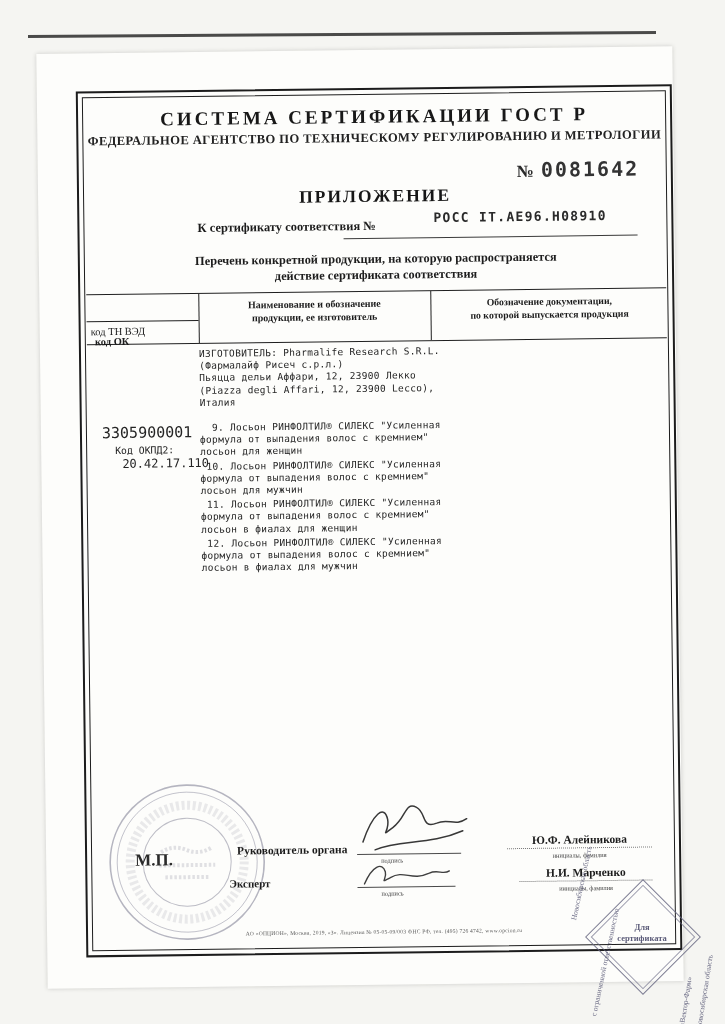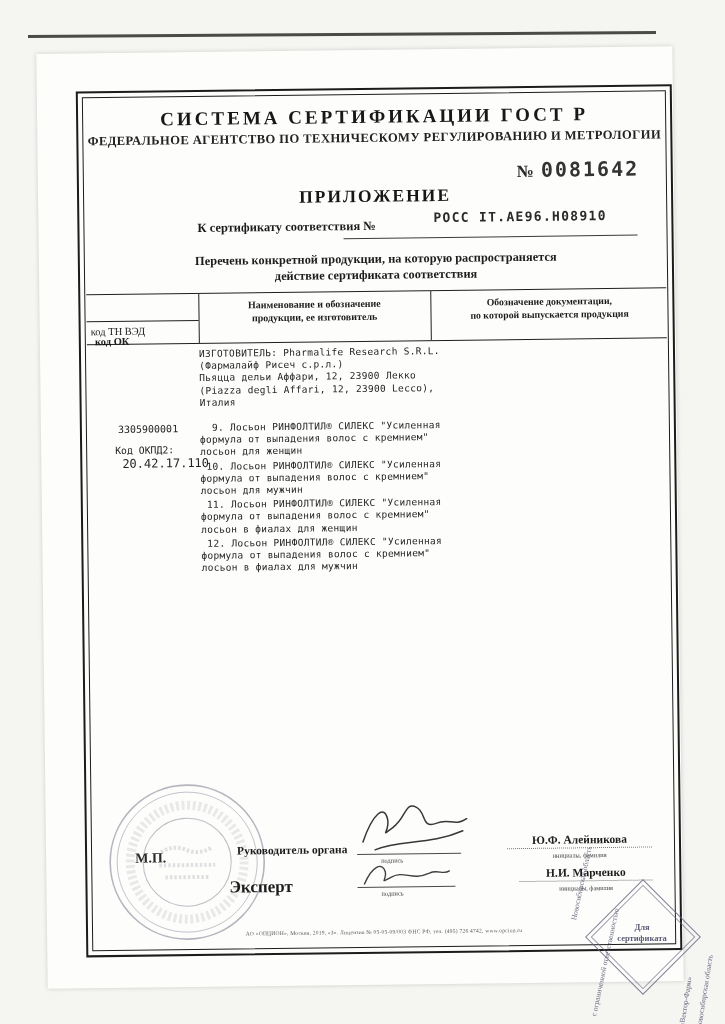--- a/index.html
+++ b/index.html
@@ -46,31 +46,31 @@
   .tbl{left:6px;top:201px;width:580px;height:49px;border-top:1.6px solid #1f1f1f;border-bottom:1.6px solid #1f1f1f;}
   .tbl .vdiv1{position:absolute;left:112px;top:0;bottom:0;width:1.4px;background:#1f1f1f;}
   .tbl .vdiv2{position:absolute;left:344px;top:0;bottom:0;width:1.4px;background:#1f1f1f;}
   .tbl .hmid{position:absolute;left:0;top:26px;width:112px;height:1.2px;background:#1f1f1f;}
   .tbl .c1a{position:absolute;left:8px;top:6px;font-size:10.5px;font-weight:bold;color:#1c1c1c;margin-top:35px;}
   .tbl .c1b{position:absolute;left:4px;top:31px;font-size:10.5px;font-weight:normal;color:#1c1c1c;}
   .tbl .c2h{position:absolute;left:112px;top:6px;width:232px;text-align:center;font-size:10px;font-weight:bold;line-height:12.5px;color:#1c1c1c;}
   .tbl .c3h{position:absolute;left:346px;top:6px;width:234px;text-align:center;font-size:9.8px;font-weight:bold;line-height:12.5px;color:#1c1c1c;}
 
   .manufacturer{left:118px;top:256px;font-size:9.5px;line-height:12.2px;letter-spacing:.3px;color:#242424;}
-  .code-main{left:36px;top:331px;font-size:10px;color:#242424;}
+  .code-main{left:20px;top:331px;font-size:15px;color:#242424;}
   .okpd-label{left:33px;top:352px;font-size:9.8px;color:#242424;}
   .okpd-value{left:40px;top:364px;font-size:12px;color:#242424;}
 
   .items{left:118px;top:330px;}
   .item{font-family:"DejaVu Sans Mono",monospace;white-space:pre;font-size:9.5px;line-height:12.2px;letter-spacing:.3px;color:#242424;margin-bottom:2px;}
 
-  .mp-label{left:48px;top:758px;font-size:14px;font-weight:bold;color:#2a2a2a;}
+  .mp-label{left:48px;top:758px;font-size:17px;font-weight:bold;color:#2a2a2a;}
   .round-stamp{left:18px;top:688px;width:165px;height:165px;}
   .head-title{left:150px;top:753px;font-size:11.5px;font-weight:bold;color:#1c1c1c;}
-  .expert-title{left:142px;top:786px;font-size:17px;font-weight:bold;color:#1c1c1c;}
+  .expert-title{left:142px;top:786px;font-size:11px;font-weight:bold;color:#1c1c1c;}
   .sig1{left:268px;top:710px;width:120px;height:55px;}
   .sig2{left:272px;top:770px;width:95px;height:30px;}
   .sigline1{top:764px;left:270px;width:104px;height:1px;background:#4a4a4a;}
   .sigline2{top:797px;left:270px;width:98px;height:1px;background:#4a4a4a;}
   .cap{font-size:6.3px;color:#3a3a3a;}
   .cap-s1{left:294px;top:767px;}
   .cap-s2{left:294px;top:800px;}
   .name{font-size:11.5px;font-weight:bold;color:#1c1c1c;text-align:center;border-bottom:1px dotted #777;padding-bottom:2px;}
   .head-name{left:420px;top:746px;width:145px;}
   .expert-name{left:432px;top:779px;width:133px;}

